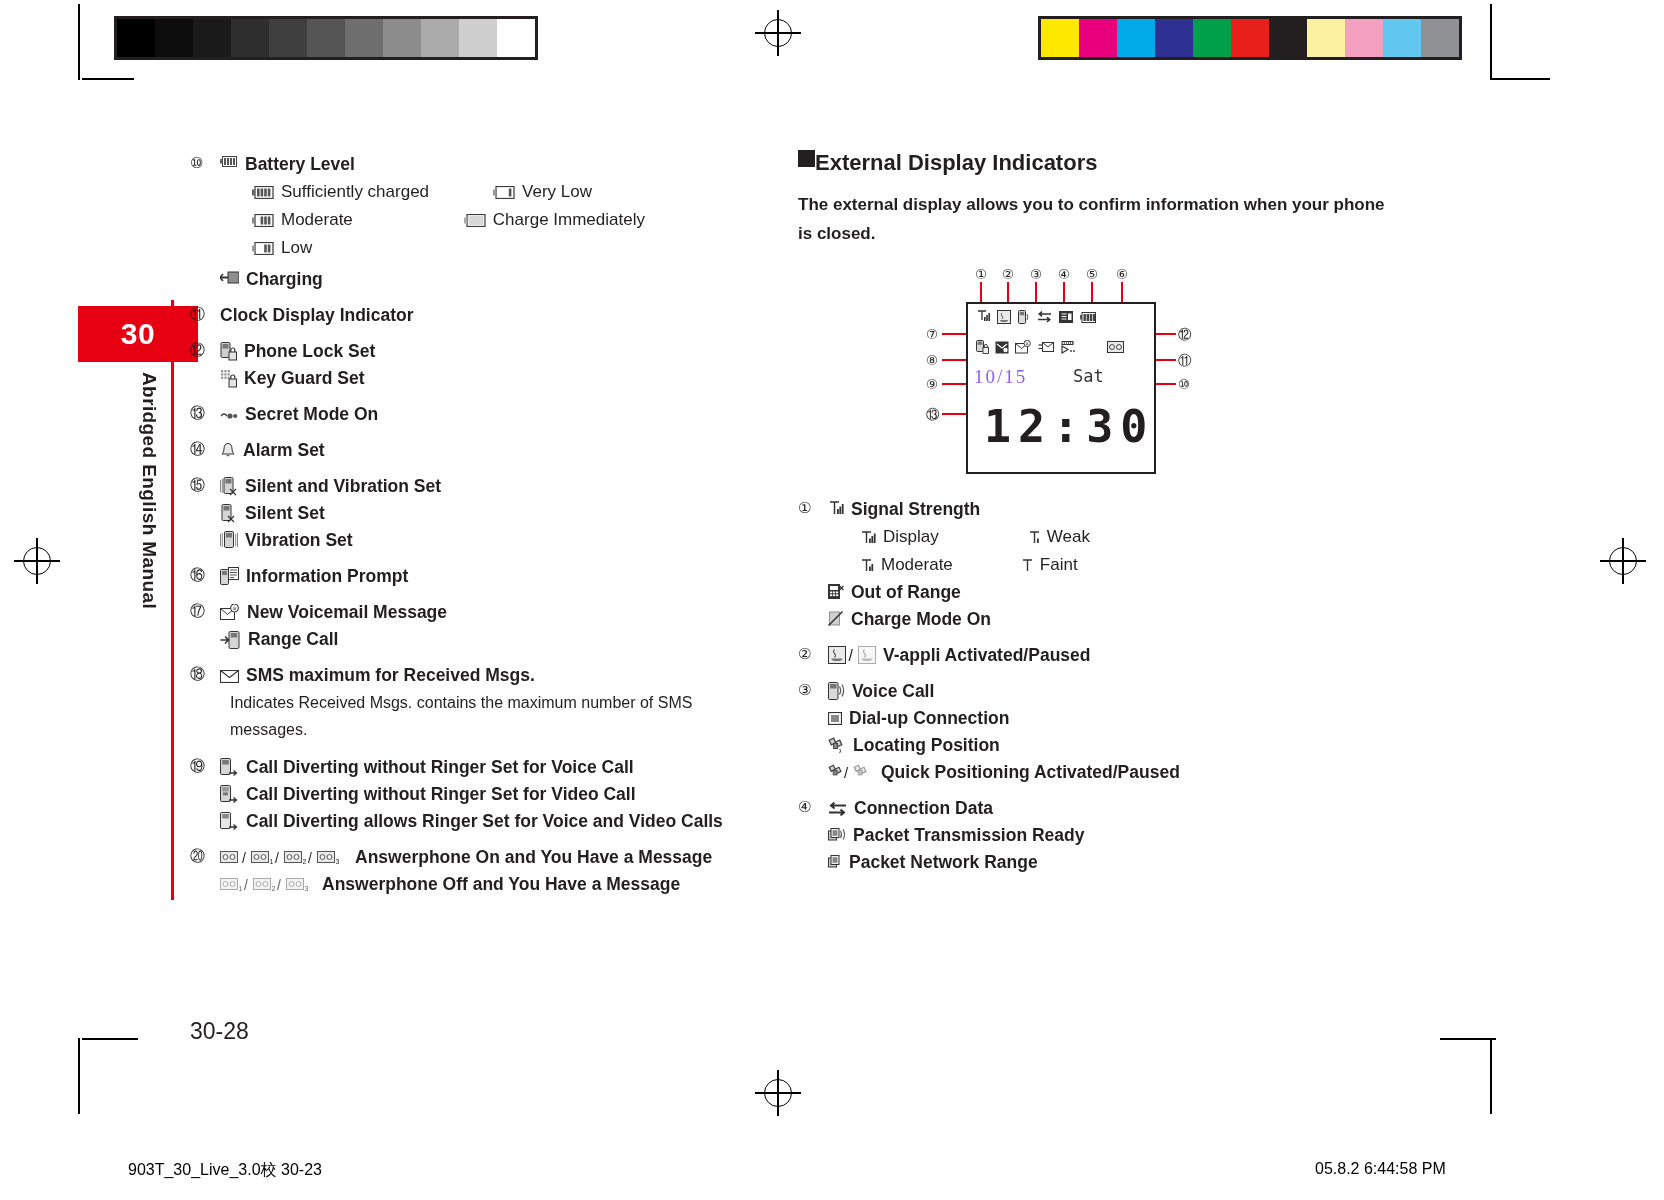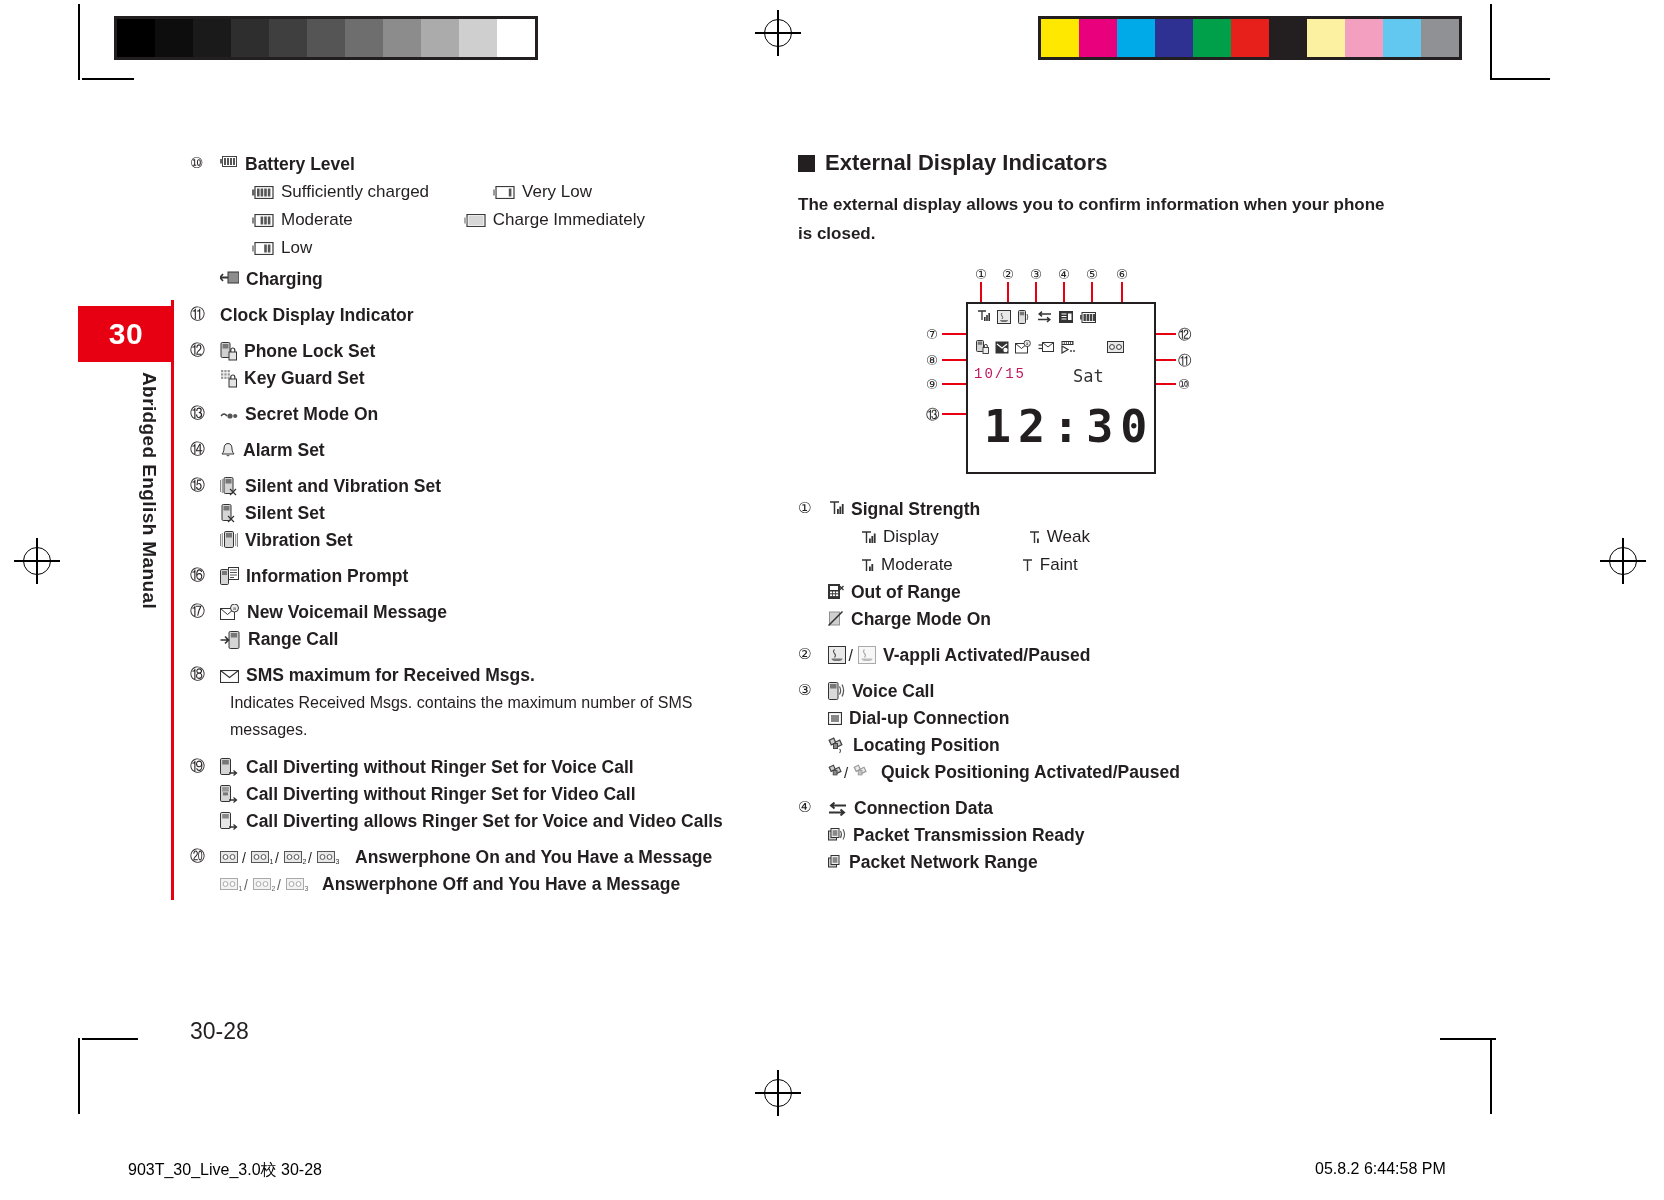--- a/index.html
+++ b/index.html
@@ -13,21 +13,21 @@
   .reg:before{left:50%;top:0;width:1.4px;height:46px;margin-left:-0.7px;}
   .reg:after{top:50%;left:0;height:1.4px;width:46px;margin-top:-0.7px;}
   .regcirc{position:absolute;border:1.4px solid #000;border-radius:50%;
            width:26px;height:26px;left:50%;top:50%;transform:translate(-50%,-50%);}
 
   
   .strip{position:absolute;display:flex;padding:3px;background:#231f20;}
   .strip i{display:block;width:38px;height:38px;}
 
   
-  .tab{position:absolute;left:78px;top:306px;width:96px;height:56px;background:#e60012;
+  .tab{position:absolute;left:78px;top:306px;width:120px;height:56px;background:#e60012;
        color:#fff;font-weight:bold;font-size:30px;display:flex;align-items:center;
        justify-content:center;letter-spacing:0.5px;}
   .tabtext{position:absolute;left:138px;top:372px;writing-mode:vertical-rl;
            font-weight:bold;font-size:19px;letter-spacing:0.4px;color:#231f20;white-space:nowrap;}
   .tabrule{position:absolute;left:171px;top:300px;width:2.5px;height:600px;background:#e60012;}
 
   
   .col-left{position:absolute;left:190px;top:152px;width:570px;}
   .col-right{position:absolute;left:798px;top:150px;width:600px;}
 
@@ -37,30 +37,30 @@
   .ic{flex:none;display:inline-block;vertical-align:middle;}
   .bold{font-weight:bold;font-size:17.5px;line-height:24px;}
   .reg-t{font-weight:normal;font-size:17px;line-height:24px;}
   .sub{margin-left:30px;}
   .sub2{margin-left:62px;}
   .indent-note{margin-left:40px;font-size:16px;line-height:27px;font-weight:normal;}
 
   .l-item{margin-top:12px;}
   .l-sub{margin-top:3px;}
 
-  h2.sec{font-size:22px;font-weight:bold;margin:0 0 14px 0;display:flex;align-items:center;gap:10px;}
+  h2.sec{font-size:22px;font-weight:bold;margin:0 0 14px 0;display:flex;align-items:flex-start;}
   h2.sec .sq{width:17px;height:17px;background:#231f20;display:inline-block;}
   p.intro{font-size:17px;line-height:29px;margin:0;font-weight:bold;}
 
   
   .figure{position:relative;width:430px;height:215px;margin:18px 0 0 78px;}
   .lcd{position:absolute;left:90px;top:36px;width:186px;height:168px;border:2.5px solid #231f20;background:#fff;}
   .lcd-row1{position:absolute;left:8px;top:6px;display:flex;gap:7px;align-items:center;}
   .lcd-row2{position:absolute;left:8px;top:36px;display:flex;gap:6px;align-items:center;}
-  .lcd-date{position:absolute;left:6px;top:62px;font-size:14px;letter-spacing:2px;color:#be185d;font-family:Liberation Mono, monospace;}
+  .lcd-date{position:absolute;left:6px;top:62px;font-size:19px;letter-spacing:2px;color:#8b5cf6;font-family:Liberation Serif, serif;}
   .lcd-day{position:absolute;left:105px;top:62px;font-size:17px;color:#333;font-family:"DejaVu Sans Mono",monospace;}
   .lcd-time{position:absolute;left:16px;top:96px;font-size:45px;letter-spacing:7px;font-weight:bold;color:#231f20;font-family:"DejaVu Sans Mono",monospace;}
   .cal{position:absolute;font-size:13.5px;color:#231f20;}
   .lead{position:absolute;background:#e60012;}
 
   .pagenum{position:absolute;left:190px;top:1018px;font-size:23px;color:#231f20;}
 
   .footer-l{position:absolute;left:128px;top:1160px;font-size:16px;color:#000;}
   .footer-r{position:absolute;left:1315px;top:1160px;font-size:16px;color:#000;}
   svg{display:block;}
@@ -776,14 +776,14 @@
       <svg width="14" height="16" viewBox="0 0 14 16">
           <rect x="0.5" y="4" width="8" height="9" fill="#ccc" stroke="#333" stroke-width="1"></rect>
           <rect x="3" y="1.5" width="8" height="9" fill="#eee" stroke="#333" stroke-width="1"></rect>
           <rect x="4.6" y="3.2" width="4.8" height="5.6" fill="#888"></rect>
         </svg>
     </span>
     <span class="bold">Packet Network Range</span>
   </div>
 </div>
 
-<div class="footer-l">903T_30_Live_3.0校   30-28</div>
+<div class="footer-l">903T_30_Live_3.0校   30-23</div>
 <div class="footer-r">05.8.2   6:44:58 PM</div>
 
 </body></html>

